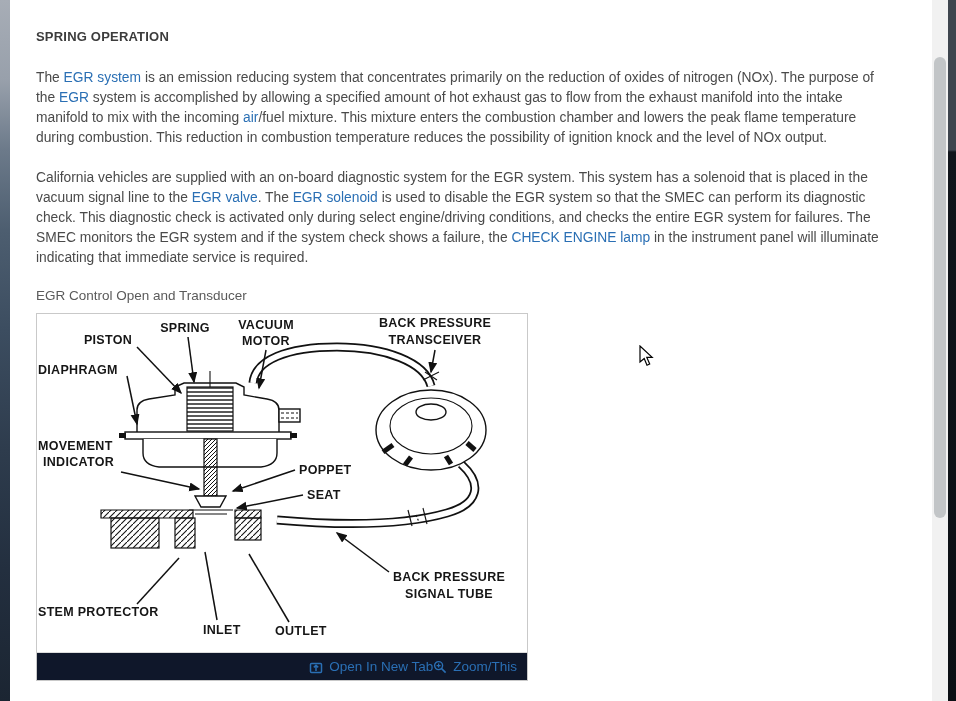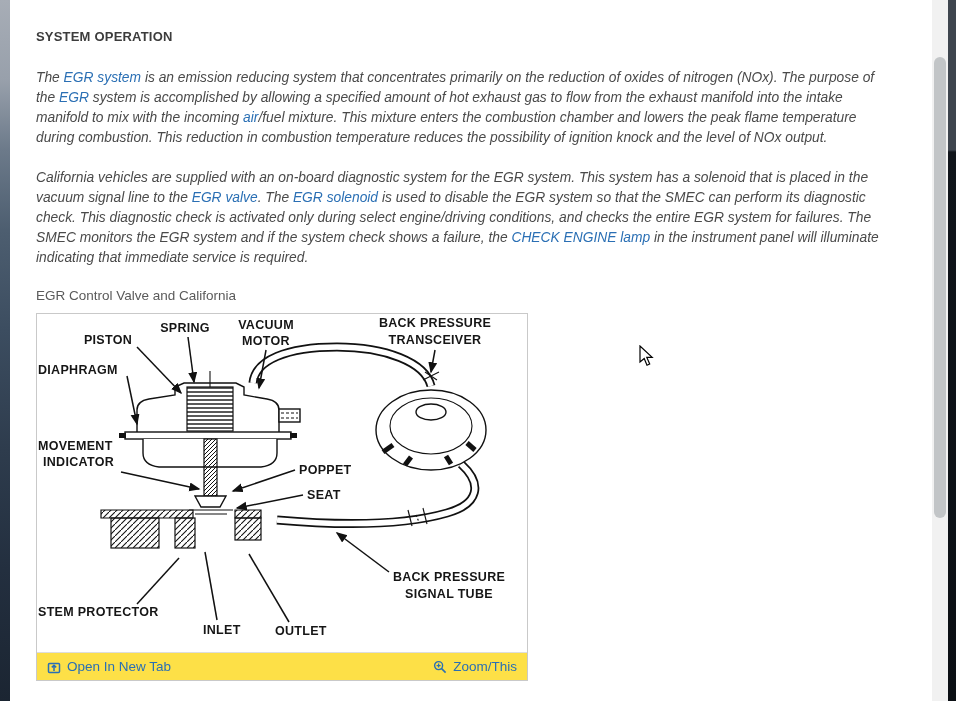--- a/index.html
+++ b/index.html
@@ -11,28 +11,28 @@
       #4d5e70 230px,#3c4d60 330px,#2e3c4d 450px,#232f3f 570px,#1b2532 701px); }
   .right-strip { position:absolute; right:0; top:0; width:8px; height:701px;
     background:linear-gradient(to bottom,#3e454e 0px,#3e454e 150px,#10151b 152px,#0b0f14 100%); }
   
   .scrollbar { position:absolute; right:8px; top:0; width:16px; height:701px; background:#f1f1f1; }
   .scroll-thumb { position:absolute; left:2px; top:57px; width:12px; height:461px;
     background:#c2c5c7; border-radius:6px; }
   
   .content { position:absolute; left:36px; top:29px; width:860px; color:#4a4a4a; }
   h1.page-heading { font-size:13px; font-weight:bold; color:#3c3c3c; letter-spacing:.2px; margin:0 0 24px 0; }
-  p.body-para { font-size:13.8px; line-height:20px; margin:0 0 20px 0;font-style:italic; }
+  p.body-para { font-size:13.8px; line-height:20px; margin:0 0 20px 0; }
   p.body-para a.lnk { color:#2a6fb4; text-decoration:none; cursor:pointer; }
   .fig-caption { font-size:13.5px; color:#5a5a5a; margin:2px 0 10px 0; }
   
   .figure-card { width:492px; border:1px solid #c9c9c9; background:#fff; }
   .figure-body { width:490px; height:338px; background:#fff; position:relative; }
-  .figure-footer { height:28px; background:#fde047; border-top:1px solid #ddd;
-     display:flex; align-items:center; justify-content:space-between; padding:0 10px; }
+  .figure-footer { height:28px; background:#0f172a; border-top:1px solid #ddd;
+     display:flex; align-items:center; justify-content:flex-end; padding:0 10px; }
   .figure-footer a { display:flex; align-items:center; gap:6px; color:#2a6fb4;
      font-size:13.5px; text-decoration:none; cursor:pointer; }
   .figure-footer svg { display:block; }
   
   svg.diagram text { font-family:"Liberation Sans", sans-serif; font-weight:bold;
      font-size:12.5px; letter-spacing:.3px; fill:#161616; }
   svg.diagram .ln { stroke:#111; stroke-width:1.5; fill:none; }
   svg.diagram .outline { stroke:#111; stroke-width:1.4; fill:#fff; }
   svg.diagram .thin { stroke:#111; stroke-width:1.1; fill:none; }
   
@@ -41,26 +41,26 @@
 </head>
 <body>
 
 <div class="left-strip"></div>
 <div class="right-strip"></div>
 <div class="scrollbar">
   <div class="scroll-thumb"></div>
 </div>
 
 <main class="content">
-  <h1 class="page-heading">SYSTEM OPERATION</h1>
+  <h1 class="page-heading">SPRING OPERATION</h1>
 
   <p class="body-para"><span>The </span><a class="lnk" href="#">EGR system</a><span> is an emission reducing system that concentrates primarily on the reduction of oxides of nitrogen (NOx). The purpose of the </span><a class="lnk" href="#">EGR</a><span> system is accomplished by allowing a specified amount of hot exhaust gas to flow from the exhaust manifold into the intake manifold to mix with the incoming </span><a class="lnk" href="#">air</a><span>/fuel mixture. This mixture enters the combustion chamber and lowers the peak flame temperature during combustion. This reduction in combustion temperature reduces the possibility of ignition knock and the level of NOx output.</span></p>
   <p class="body-para"><span>California vehicles are supplied with an on-board diagnostic system for the EGR system. This system has a solenoid that is placed in the vacuum signal line to the </span><a class="lnk" href="#">EGR valve</a><span>. The </span><a class="lnk" href="#">EGR solenoid</a><span> is used to disable the EGR system so that the SMEC can perform its diagnostic check. This diagnostic check is activated only during select engine/driving conditions, and checks the entire EGR system for failures. The SMEC monitors the EGR system and if the system check shows a failure, the </span><a class="lnk" href="#">CHECK ENGINE lamp</a><span> in the instrument panel will illuminate indicating that immediate service is required.</span></p>
 
-  <div class="fig-caption">EGR Control Valve and California</div>
+  <div class="fig-caption">EGR Control Open and Transducer</div>
 
   <figure class="figure-card">
     <div class="figure-body">
       <svg class="diagram" width="490" height="338" viewBox="0 0 490 338">
         <defs>
           <pattern id="coil" width="4" height="4" patternUnits="userSpaceOnUse">
             <path d="M0,2 H4" stroke="#111" stroke-width="1.4"></path>
           </pattern>
           <pattern id="hatch" width="6" height="6" patternUnits="userSpaceOnUse">
             <path d="M0,6 L6,0" stroke="#111" stroke-width="1.1"></path>

